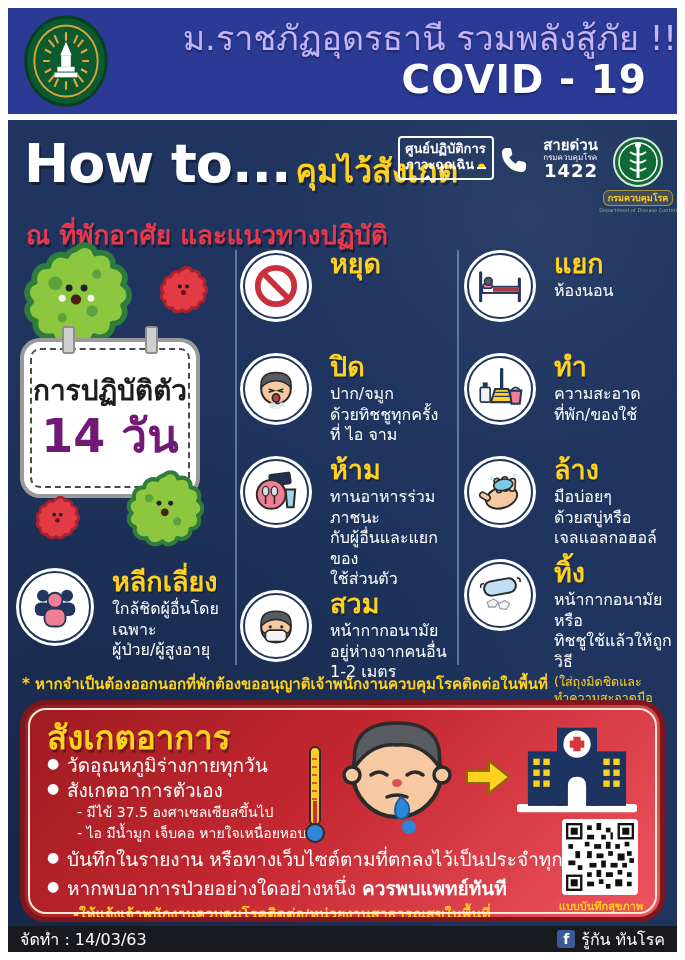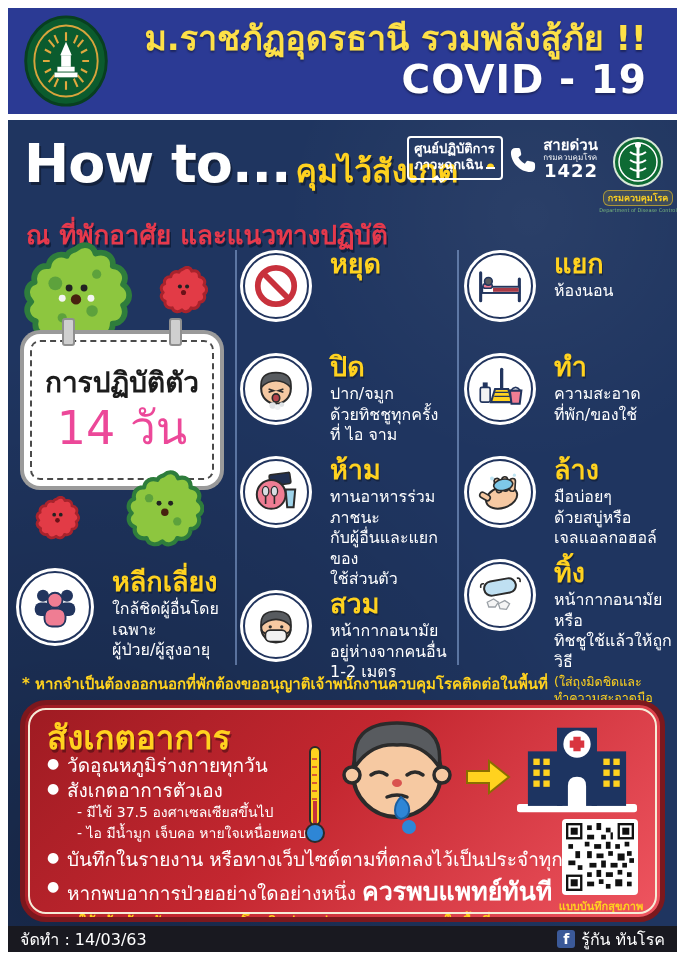--- a/index.html
+++ b/index.html
@@ -5,42 +5,42 @@
   html,body{margin:0;padding:0}
   body{
     width:685px;height:960px;background:#ffffff;position:relative;overflow:hidden;
     font-family:"DejaVu Sans","Liberation Sans",sans-serif;
   }
   
   .banner{position:absolute;left:8px;top:8px;width:669px;height:106px;background:#2b3a94;
     display:flex;align-items:center;}
   .seal{width:96px;height:96px;margin-left:10px;flex:0 0 auto}
   .banner-text{flex:1;display:flex;flex-direction:column;justify-content:center}
-  .banner-title{color:#fde047;font-weight:bold;font-size:34px;text-align:center;line-height:1.1;
+  .banner-title{color:#c4b5fd;font-weight:normal;font-size:34px;text-align:right;line-height:1.1;
     text-shadow:0 2px 2px rgba(0,0,0,.35)}
   .banner-covid{color:#fff;font-weight:bold;font-size:39px;text-align:right;padding-right:30px;
     letter-spacing:1px;text-shadow:0 2px 2px rgba(0,0,0,.35)}
   
   .poster{position:absolute;left:8px;top:120px;width:669px;height:806px;background:#1f3560;
     background-image:radial-gradient(circle at 78% 12%,rgba(255,255,255,.05),transparent 28%),
       radial-gradient(circle at 10% 95%,rgba(0,0,0,.28),transparent 55%);overflow:hidden}
   .howto-row{position:absolute;left:16px;top:12px;white-space:nowrap}
   .howto-en{color:#fff;font-weight:bold;font-size:54px;letter-spacing:-1px;
     text-shadow:2px 3px 0 rgba(0,0,0,.35)}
   .howto-th{color:#ffd21f;font-weight:bold;font-size:32px;
     text-shadow:2px 3px 0 rgba(0,0,0,.35)}
   .p-subtitle{position:absolute;left:18px;top:94px;color:#e6394c;font-weight:bold;font-size:26px;
     text-shadow:1.5px 2.5px 0 #10203f}
   
   .badges{position:absolute;right:6px;top:16px;display:flex;align-items:flex-start;gap:7px}
   .eoc{border:2px solid #fff;border-radius:4px;padding:3px 5px 6px 5px;color:#fff;
     font-size:13px;font-weight:bold;line-height:1.2;position:relative}
   .eoc .siren{display:inline-block;vertical-align:middle;margin-left:2px}
   .eoc .beat{position:absolute;left:6px;bottom:-5px}
-  .hotline{display:flex;align-items:center;gap:7px;color:#fff;margin-top:2px}
+  .hotline{display:flex;align-items:center;gap:16px;color:#fff;margin-top:2px}
   .hotline-col{display:flex;flex-direction:column;line-height:1.05}
   .hl-label{font-size:15px;font-weight:bold}
   .hl-org{font-size:8px}
   .hl-num{font-size:18px;font-weight:bold;letter-spacing:1px;text-align:right}
   .ddc{width:66px;display:flex;flex-direction:column;align-items:center}
   .ddc-cap{color:#ffd21f;font-size:9px;font-weight:bold;background:rgba(255,210,31,.12);
     border:1px solid rgba(255,210,31,.55);border-radius:6px;padding:0 4px;margin-top:2px;white-space:nowrap}
   .ddc-cap-en{color:#79b87e;font-size:5px;margin-top:1px;white-space:nowrap}
   
   .divider{position:absolute;top:130px;height:415px;width:2px;background:rgba(142,172,218,.55)}
@@ -52,28 +52,28 @@
   .item{display:flex;gap:18px;min-height:103px;align-items:flex-start}
   .icon-circle{width:72px;height:72px;flex:0 0 auto;background:#fff;border-radius:50%;
     position:relative;display:flex;align-items:center;justify-content:center}
   .icon-circle::after{content:"";position:absolute;inset:3px;border:2.5px solid #22355e;border-radius:50%}
   .icon-circle svg{position:relative;z-index:1}
   .item-title{color:#ffd21f;font-weight:bold;font-size:27px;line-height:1.05;margin-bottom:3px;
     text-shadow:1px 2px 0 rgba(0,0,0,.3)}
   .item-desc{color:#fff;font-size:16px;line-height:1.28;white-space:pre-line}
   .item-note{color:#ffd21f;font-size:12.5px;line-height:1.25;white-space:pre-line;margin-top:2px}
   
-  .calendar{position:absolute;left:16px;top:214px;width:196px;height:152px;background:#fff;
+  .calendar{position:absolute;left:16px;top:222px;width:172px;height:152px;background:#fff;
     border-radius:16px;box-shadow:0 0 0 4px #9a9a9a;z-index:2}
   .calendar::after{content:"";position:absolute;inset:6px;border:2.5px dashed #4a4a4a;border-radius:10px}
   .hanger{position:absolute;width:9px;height:24px;background:#cfcfcf;border:2px solid #8f8f8f;
     border-radius:3px;top:-16px;z-index:1}
   .hanger.h1{left:38px}.hanger.h2{right:38px}
   .cal-title{color:#1c1c1c;font-weight:bold;font-size:28px;text-align:center;margin-top:26px}
-  .cal-days{color:#ec4899;font-weight:normal;font-size:46px;text-align:center;line-height:1.05}
+  .cal-days{color:#701a75;font-weight:bold;font-size:46px;text-align:center;line-height:1.05}
   .germ{position:absolute}
   .g1{left:12px;top:122px;z-index:1}
   .g2{left:150px;top:146px;z-index:1}
   .g3{left:26px;top:376px;z-index:3}
   .g4{left:116px;top:350px;z-index:3}
   .avoid{position:absolute;left:8px;top:448px;width:228px}
   .avoid .icon-circle{width:78px;height:78px}
   
   .footnote{position:absolute;left:14px;top:552px;color:#ffd21f;font-weight:bold;font-size:15px}
   
@@ -82,21 +82,21 @@
     border:5px solid #7c181d;box-sizing:border-box;overflow:hidden}
   .panel::after{content:"";position:absolute;inset:3px;border:2px solid #f6ecd8;border-radius:18px;pointer-events:none}
   .ob-title{position:absolute;left:22px;top:6px;color:#ffd21f;font-weight:bold;font-size:33px;
     text-shadow:1.5px 2.5px 0 rgba(0,0,0,.35)}
   .ob-list{position:absolute;left:22px;top:48px;width:560px;color:#fff}
   .ob-bullet{font-size:19px;line-height:1.3;position:relative;padding-left:20px}
   .ob-bullet::before{content:"●";position:absolute;left:0;top:1px;font-size:14px;color:#fff}
   .ob-sub{font-size:14px;line-height:1.45;padding-left:30px}
   .ob-narrow{width:310px}
   .ob-wide{width:525px;margin-top:4px}
-  .ob-strong{font-weight:bold;font-size:25px}
+  .ob-strong{font-weight:bold;font-size:19px}
   .ob-note{color:#ffd21f;font-size:14.5px;font-weight:bold;padding-left:26px;margin-top:2px}
   .therm{position:absolute;left:278px;top:40px}
   .sickface{position:absolute;left:310px;top:4px}
   .p-arrow{position:absolute;left:438px;top:52px}
   .hospital{position:absolute;left:488px;top:10px}
   .qr{position:absolute;left:537px;top:114px;width:76px;height:76px;background:#fff;border-radius:4px;
     padding:4px;box-sizing:border-box}
   .qr-caption{position:absolute;left:515px;top:192px;width:122px;text-align:center;color:#ffd21f;
     font-size:11px;font-weight:bold}
   

